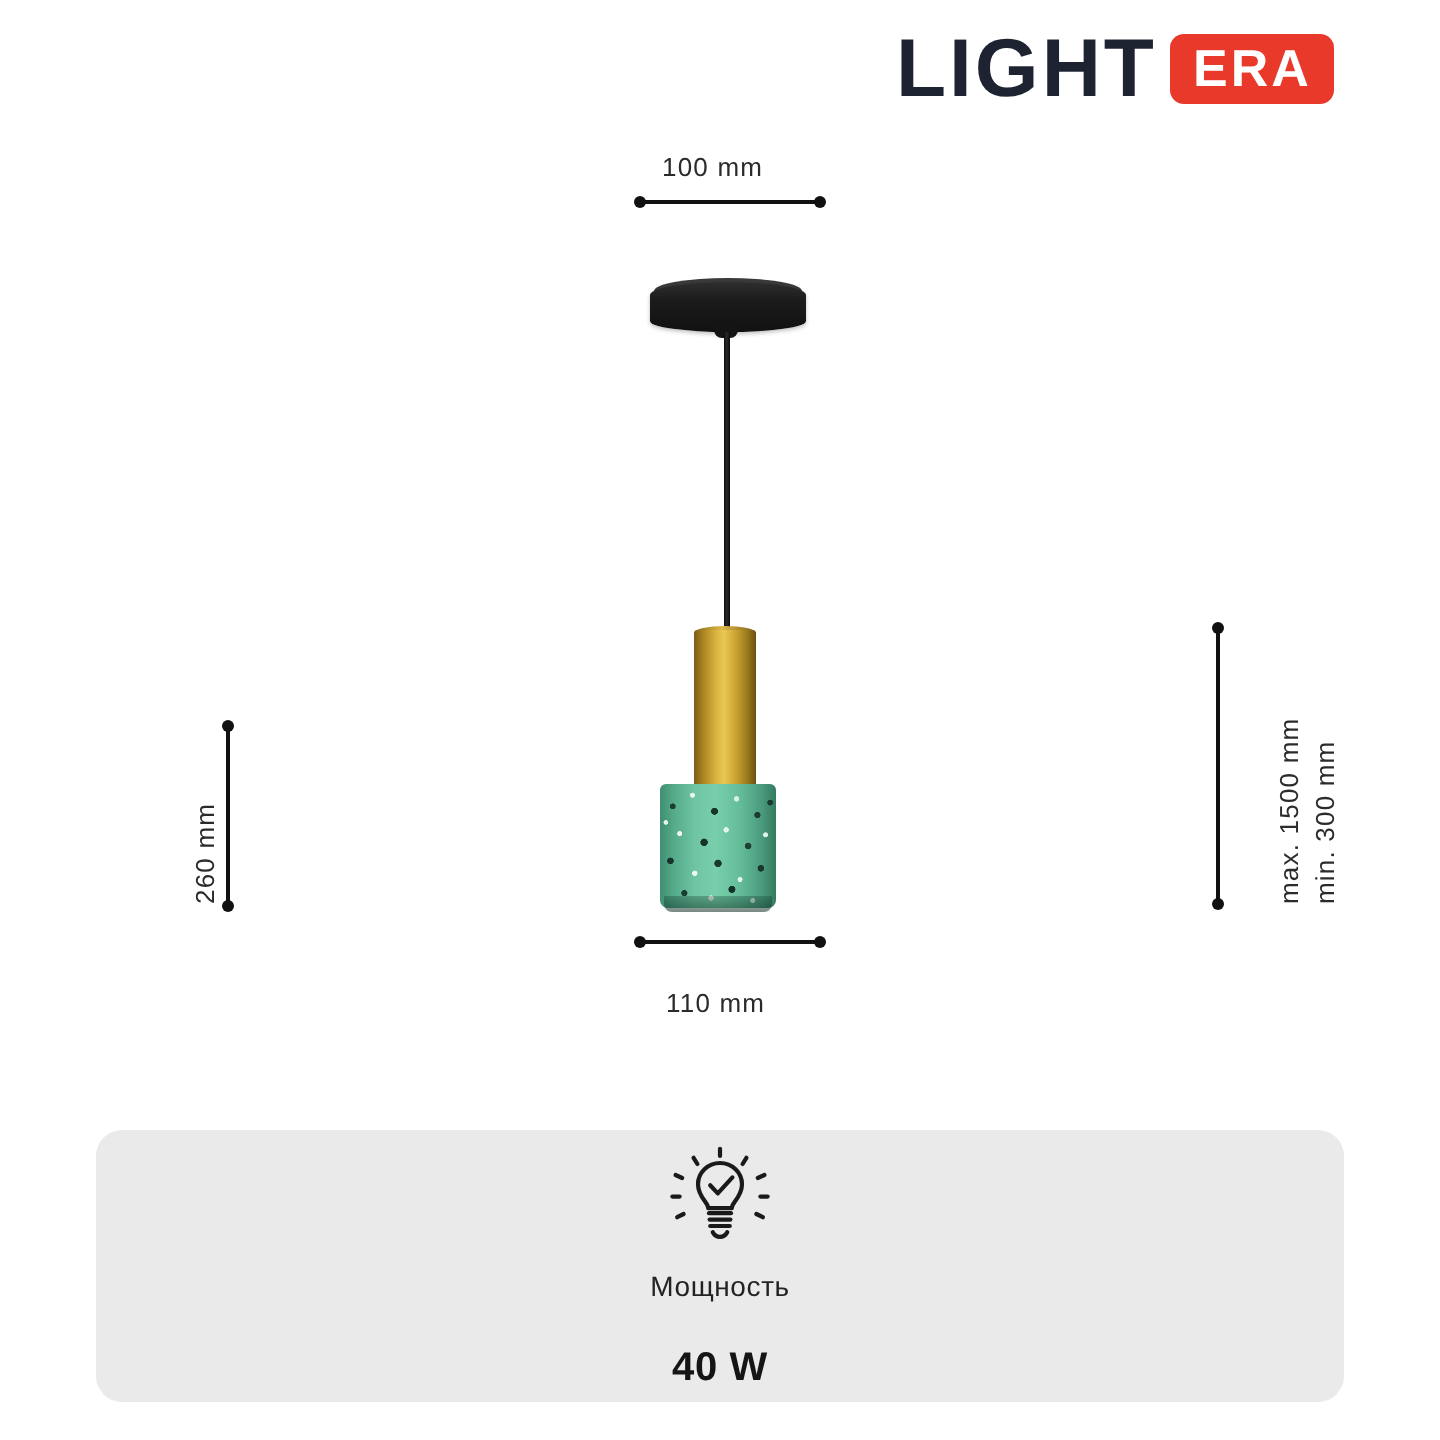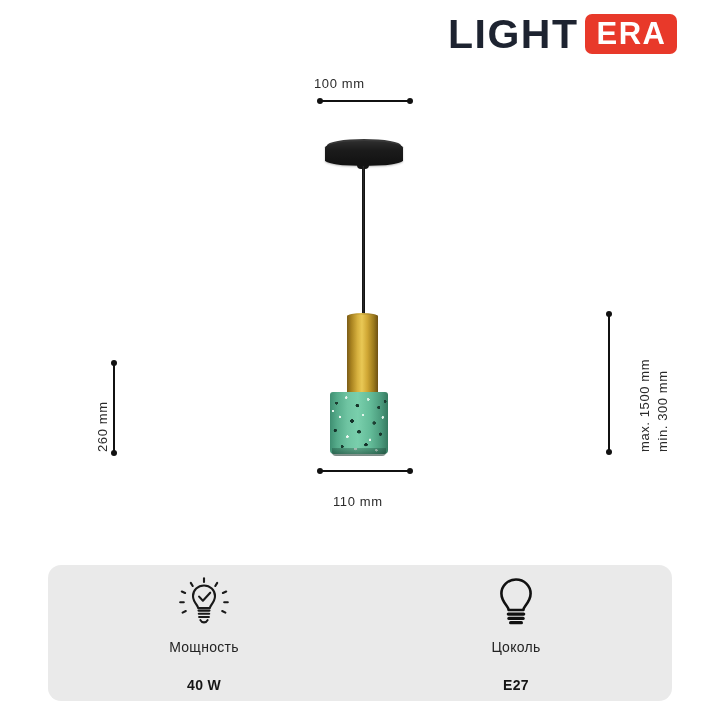--- a/index.html
+++ b/index.html
@@ -31,21 +31,21 @@
     font-family: "Liberation Sans", sans-serif;
   }
   #logo-era-box {
     margin-left: 7px;
     background: #e8392a;
     border-radius: 7px;
     padding: 4px 11px 5px 11px;
     display: flex; align-items: center;
   }
   #logo-era {
-    font-size: 31px;
+    font-size: 26px;
     font-weight: 700;
     letter-spacing: 1.5px;
     color: #ffffff;
     line-height: 1;
   }
 
   
   .dim-label {
     position: absolute;
     font-size: 13px;
@@ -207,39 +207,39 @@
   }
   .info-icon { height: 56px; display: flex; align-items: center; justify-content: center; }
   .info-title {
     margin-top: 9px;
     font-size: 14px;
     color: #232323;
     letter-spacing: 0.3px;
   }
   .info-value {
     margin-top: 22px;
-    font-size: 14px;
+    font-size: 20px;
     font-weight: 700;
     color: #151515;
     letter-spacing: 0.3px;
   }
 </style>
 </head>
 <body>
 
 <div id="stage">
 
   <div id="logo">
     <span id="logo-light">LIGHT</span>
     <span id="logo-era-box">
       <span id="logo-era">ERA</span>
     </span>
   </div>
 
-  <div class="dim-label" style="left:314px; top:76px;">100 mm</div>
+  <div class="dim-label" style="left:331px; top:76px;">100 mm</div>
   <div class="dim-line-h" style="left:318px; top:100px; width:94px;"></div>
 
   <div id="lamp">
     <div id="canopy-top"></div>
     <div id="canopy"></div>
     <div id="canopy-nub"></div>
     <div id="cord"></div>
     <div id="brass-cap"></div>
     <div id="brass"></div>
     <div id="shade"></div>
@@ -276,30 +276,18 @@
             <path d="M3.2 27.3h3.6"></path>
             <path d="M50.8 27.3h-3.6"></path>
             <path d="M5.6 37.6l3.2-1.6"></path>
             <path d="M48.4 37.6l-3.2-1.6"></path>
           </svg>
         </div>
         <div class="info-title">Мощность</div>
         <div class="info-value">40 W</div>
       </div>
 
-      <div class="info-block">
-        <div class="info-icon">
-          <svg width="54" height="54" viewBox="0 0 54 54" fill="none" stroke="#111111" stroke-linecap="round" stroke-linejoin="round">
-            <path d="M27 4.5c-8.1 0-14.6 6.3-14.6 14.1 0 5.3 2.9 9.3 5.2 12.2 1.3 1.7 2 2.8 2 4.2h14.8c0-1.4.7-2.5 2-4.2 2.3-2.9 5.2-6.9 5.2-12.2C41.6 10.8 35.1 4.5 27 4.5z" stroke-width="2.6"></path>
-            <path d="M19.3 39.1h15.4" stroke-width="3.2"></path>
-            <path d="M19.9 43.4h14.2" stroke-width="3.2"></path>
-            <path d="M21.6 47.7h10.8" stroke-width="3.2"></path>
-          </svg>
-        </div>
-        <div class="info-title">Цоколь</div>
-        <div class="info-value">E27</div>
-      </div>
 
 
     </div>
   </div>
 
 </div>
 
 </body></html>

